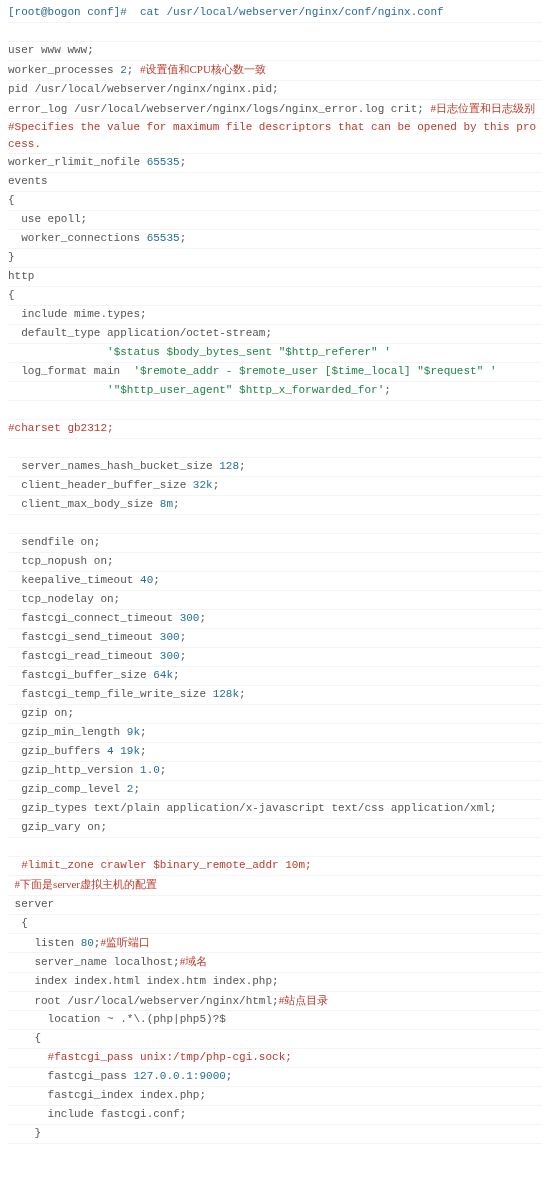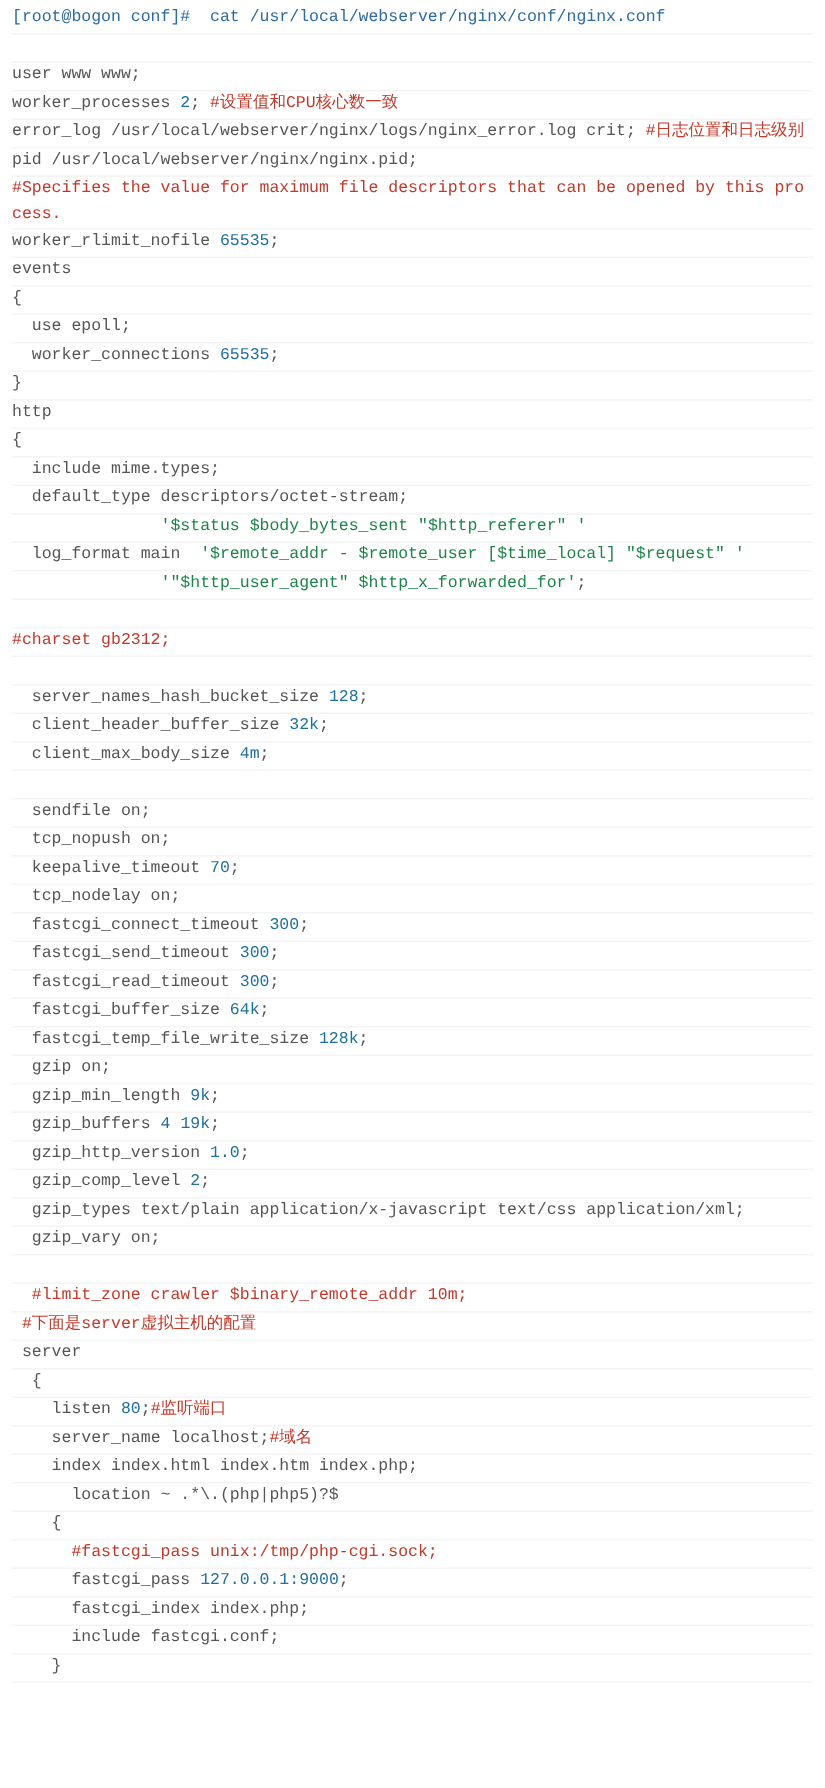--- a/index.html
+++ b/index.html
@@ -23,58 +23,58 @@
     word-break: break-all;
     min-height: 17px;
     border-bottom: 1px solid #f4f4f4;
     padding: 0 0 1px 0;
   }
   .ln.empty { min-height: 17px; }
   .red    { color: #c0392b; }
   .num    { color: #1f6f9b; }
   .str    { color: #1e8449; }
   .blue   { color: #2c6aa0; }
-  .redtxt { color: #c0392b; }
+  .redtxt { color: #c0392b; font-family: Liberation Serif, serif; }
 </style>
 </head>
 <body>
 
 <div class="code-block">
 
   <div class="ln"><span class="blue">[root@bogon conf]#  cat /usr/local/webserver/nginx/conf/nginx.conf</span></div>
   <div class="ln empty"></div>
 
   <div class="ln">user www www;</div>
   <div class="ln"><span>worker_processes </span><span class="num">2</span><span>; </span><span class="redtxt">#设置值和CPU核心数一致</span></div>
+  <div class="ln">pid /usr/local/webserver/nginx/nginx.pid;</div>
   <div class="ln"><span>error_log /usr/local/webserver/nginx/logs/nginx_error.log crit; </span><span class="redtxt">#日志位置和日志级别</span></div>
-  <div class="ln">pid /usr/local/webserver/nginx/nginx.pid;</div>
   <div class="ln"><span class="red">#Specifies the value for maximum file descriptors that can be opened by this process.</span></div>
   <div class="ln"><span>worker_rlimit_nofile </span><span class="num">65535</span><span>;</span></div>
   <div class="ln">events</div>
   <div class="ln">{</div>
   <div class="ln">  use epoll;</div>
   <div class="ln"><span>  worker_connections </span><span class="num">65535</span><span>;</span></div>
   <div class="ln">}</div>
   <div class="ln">http</div>
   <div class="ln">{</div>
   <div class="ln">  include mime.types;</div>
-  <div class="ln">  default_type descriptors/octet-stream;</div>
+  <div class="ln">  default_type application/octet-stream;</div>
   <div class="ln"><span>               </span><span class="str">'$status $body_bytes_sent "$http_referer" '</span></div>
   <div class="ln"><span>  log_format main  </span><span class="str">'$remote_addr - $remote_user [$time_local] "$request" '</span></div>
   <div class="ln"><span>               </span><span class="str">'"$http_user_agent" $http_x_forwarded_for'</span><span>;</span></div>
   <div class="ln empty"></div>
   <div class="ln"><span class="red">#charset gb2312;</span></div>
   <div class="ln empty"></div>
   <div class="ln"><span>  server_names_hash_bucket_size </span><span class="num">128</span><span>;</span></div>
   <div class="ln"><span>  client_header_buffer_size </span><span class="num">32k</span><span>;</span></div>
-  <div class="ln"><span>  client_max_body_size </span><span class="num">4m</span><span>;</span></div>
+  <div class="ln"><span>  client_max_body_size </span><span class="num">8m</span><span>;</span></div>
   <div class="ln empty"></div>
   <div class="ln">  sendfile on;</div>
   <div class="ln">  tcp_nopush on;</div>
-  <div class="ln"><span>  keepalive_timeout </span><span class="num">70</span><span>;</span></div>
+  <div class="ln"><span>  keepalive_timeout </span><span class="num">40</span><span>;</span></div>
   <div class="ln">  tcp_nodelay on;</div>
   <div class="ln"><span>  fastcgi_connect_timeout </span><span class="num">300</span><span>;</span></div>
   <div class="ln"><span>  fastcgi_send_timeout </span><span class="num">300</span><span>;</span></div>
   <div class="ln"><span>  fastcgi_read_timeout </span><span class="num">300</span><span>;</span></div>
   <div class="ln"><span>  fastcgi_buffer_size </span><span class="num">64k</span><span>;</span></div>
   <div class="ln"><span>  fastcgi_temp_file_write_size </span><span class="num">128k</span><span>;</span></div>
   <div class="ln">  gzip on;</div>
   <div class="ln"><span>  gzip_min_length </span><span class="num">9k</span><span>;</span></div>
   <div class="ln"><span>  gzip_buffers </span><span class="num">4</span><span> </span><span class="num">19k</span><span>;</span></div>
   <div class="ln"><span>  gzip_http_version </span><span class="num">1.0</span><span>;</span></div>
@@ -82,20 +82,21 @@
   <div class="ln">  gzip_types text/plain application/x-javascript text/css application/xml;</div>
   <div class="ln">  gzip_vary on;</div>
   <div class="ln empty"></div>
   <div class="ln"><span>  </span><span class="red">#limit_zone crawler $binary_remote_addr 10m;</span></div>
   <div class="ln"><span> </span><span class="redtxt">#下面是server虚拟主机的配置</span></div>
   <div class="ln"> server</div>
   <div class="ln">  {</div>
   <div class="ln"><span>    listen </span><span class="num">80</span><span>;</span><span class="redtxt">#监听端口</span></div>
   <div class="ln"><span>    server_name localhost;</span><span class="redtxt">#域名</span></div>
   <div class="ln">    index index.html index.htm index.php;</div>
+  <div class="ln"><span>    root /usr/local/webserver/nginx/html;</span><span class="redtxt">#站点目录</span></div>
   <div class="ln">      location ~ .*\.(php|php5)?$</div>
   <div class="ln">    {</div>
   <div class="ln"><span>      </span><span class="red">#fastcgi_pass unix:/tmp/php-cgi.sock;</span></div>
   <div class="ln"><span>      fastcgi_pass </span><span class="num">127.0.0.1:9000</span><span>;</span></div>
   <div class="ln">      fastcgi_index index.php;</div>
   <div class="ln">      include fastcgi.conf;</div>
   <div class="ln">    }</div>
 
 </div>
 

